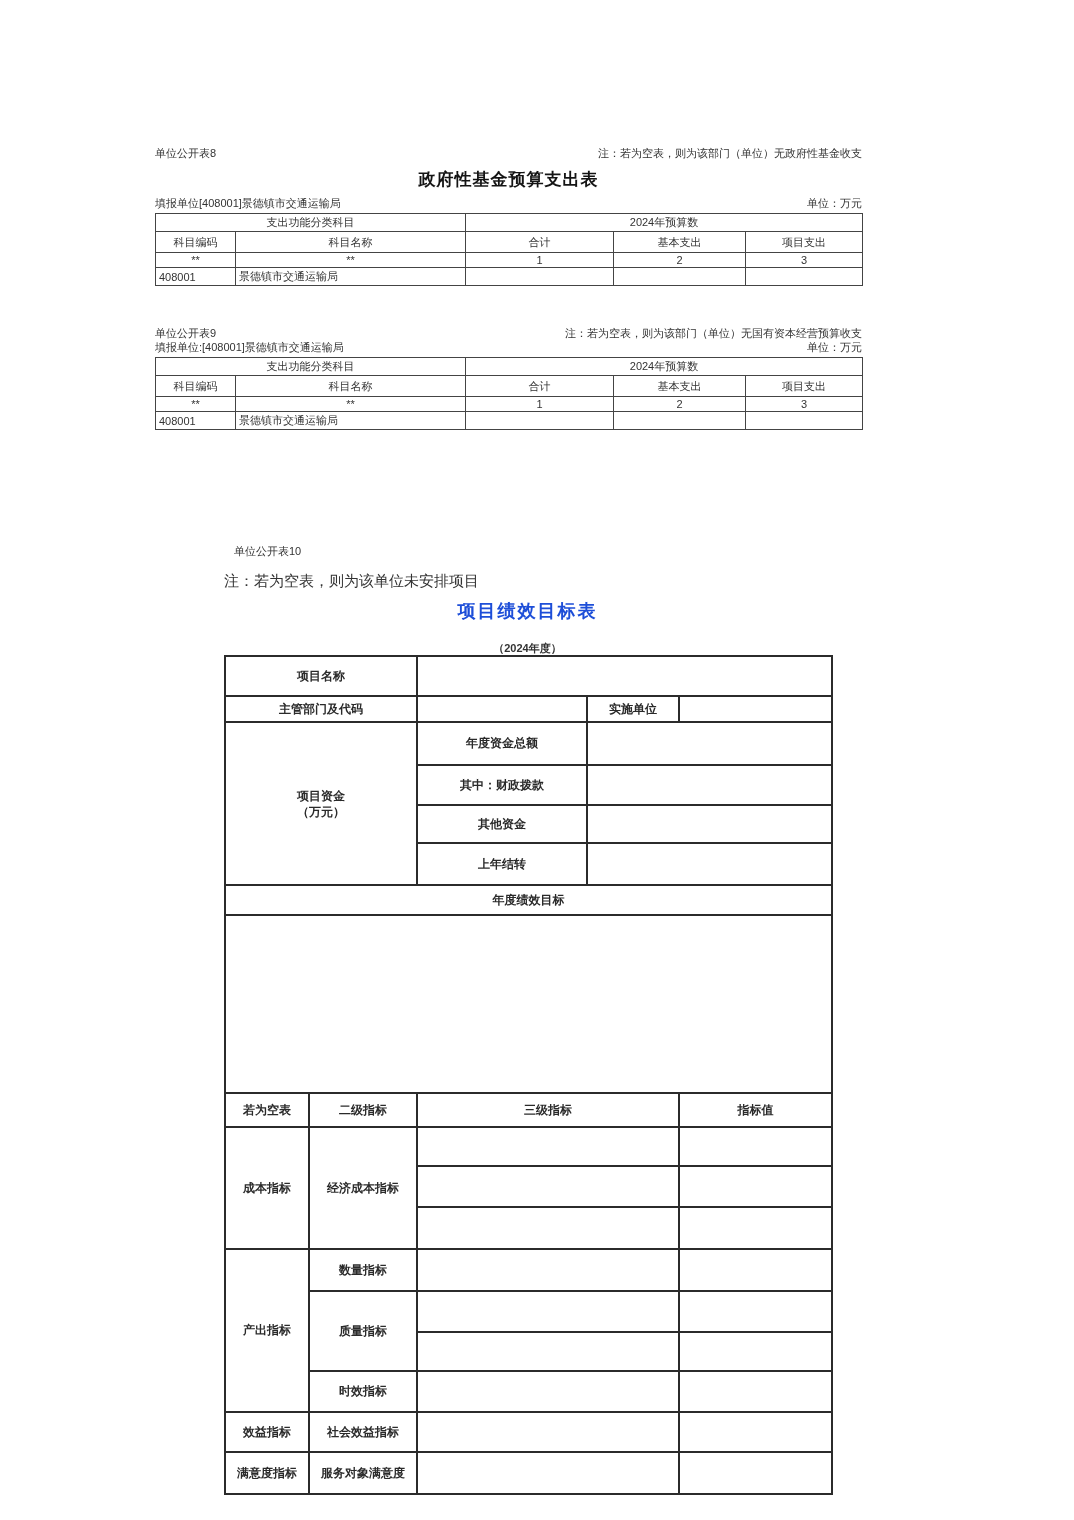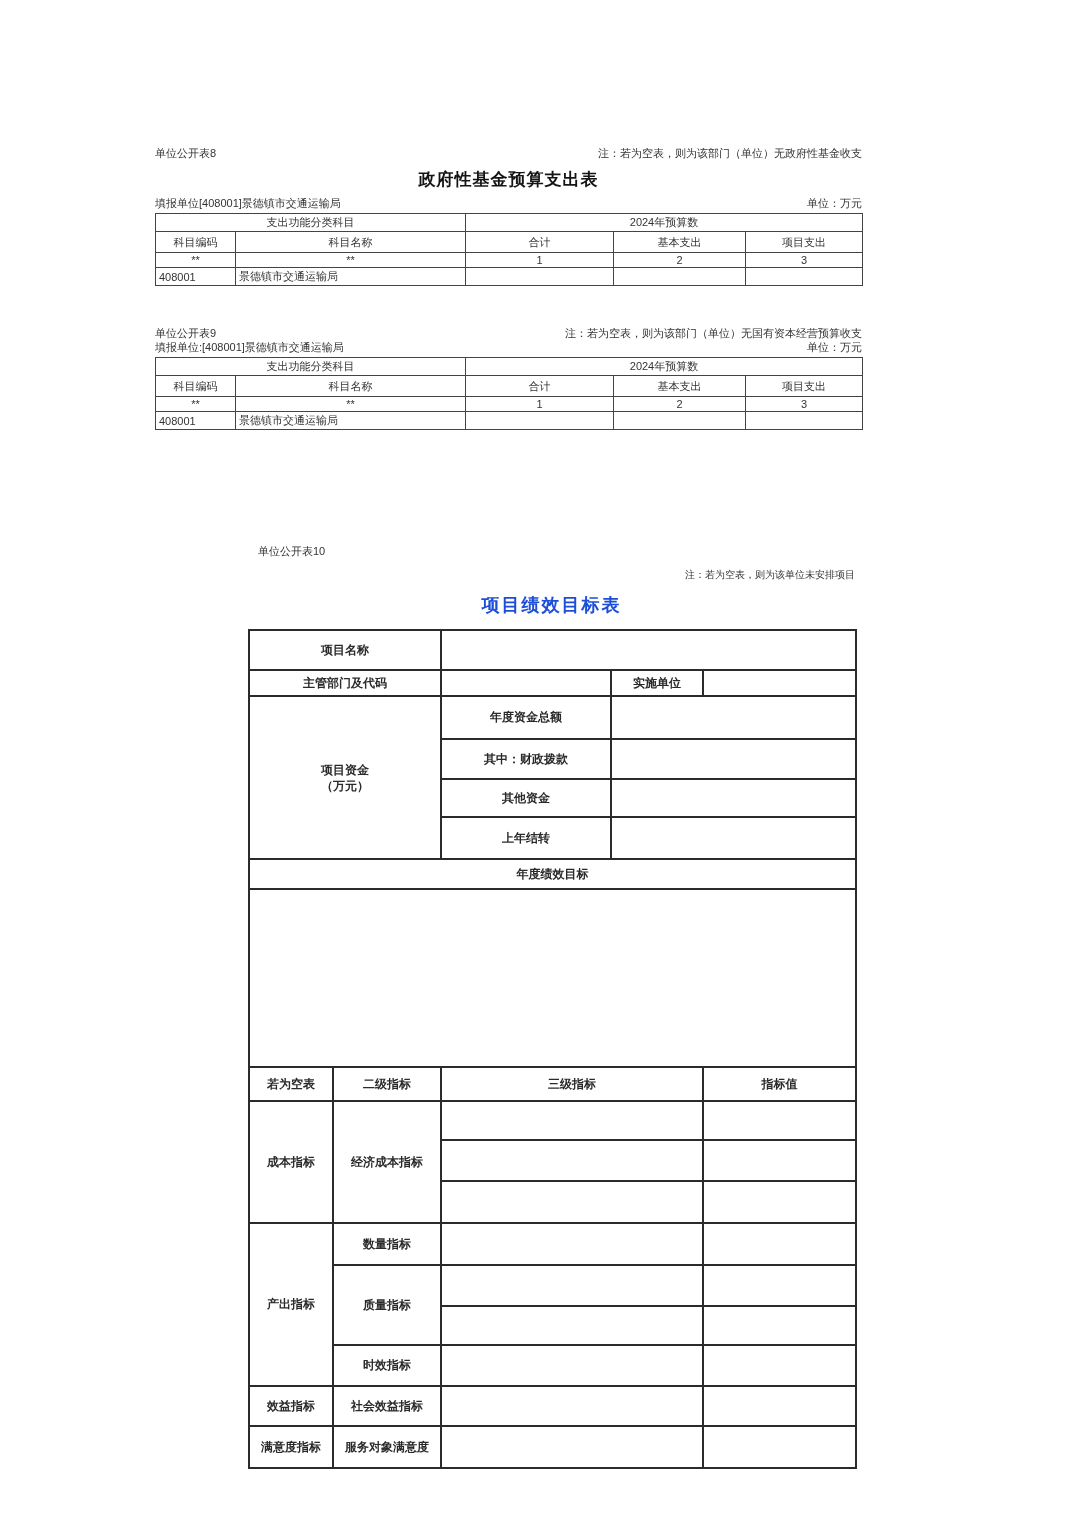--- a/index.html
+++ b/index.html
@@ -29,31 +29,31 @@
     font-size:11px; color:#333;
   }
   .budget-table td {
     border:1px solid #444444; text-align:center; vertical-align:middle;
     padding:1px 3px; overflow:hidden; white-space:nowrap;margin-left:16px;
   }
   .budget-table td.al { text-align:left; }
   .r1 { height:16px; } .r2 { height:21px; } .r3 { height:15px; } .r4 { height:17px; }
 
   
-  .perf-section { left:248px; top:545px; width:607px; }
+  .perf-section { left:224px; top:545px; width:607px; }
   .perf-sheet-label { font-size:11px; line-height:13px; padding-left:10px; color:#333; }
-  .perf-note { font-size:10px; line-height:13px; text-align:right; margin-top:10px; color:#333; }
+  .perf-note { font-size:15px; line-height:13px; text-align:left; margin-top:16px; color:#333; }
   .perf-title {
     text-align:center; font-size:18px; font-weight:bold; color:#1d4ed8;
     margin-top:12px; line-height:26px; letter-spacing:2px;font-family:Liberation Mono, monospace;
   }
   .perf-subtitle { text-align:center; font-size:11px; font-weight:bold; margin-top:17px; line-height:13px; }
   .perf-table {
     border-collapse:collapse; table-layout:fixed;
-    width:607px; margin-top:10px;
+    width:607px; 
     font-size:12px; font-weight:bold; color:#2a2a2a;
   }
   .perf-table td {
     border:2px solid #2b2b2b; text-align:center; vertical-align:middle;
     padding:2px 3px; overflow:hidden;
   }
   .perf-table td.two-line span { display:block; line-height:16px; }
 </style>
 </head>
 <body>
@@ -150,20 +150,21 @@
       <td></td>
     </tr>
   </tbody>
     </table>
 </section>
 
 <section class="perf-section">
   <div class="perf-sheet-label">单位公开表10</div>
   <div class="perf-note">注：若为空表，则为该单位未安排项目</div>
   <div class="perf-title">项目绩效目标表</div>
+  <div class="perf-subtitle">（2024年度）</div>
 
   <table class="perf-table">
     <colgroup>
         <col style="width:84px">
         <col style="width:108px">
         <col style="width:170px">
         <col style="width:92px">
         <col style="width:153px">
       </colgroup>
 

